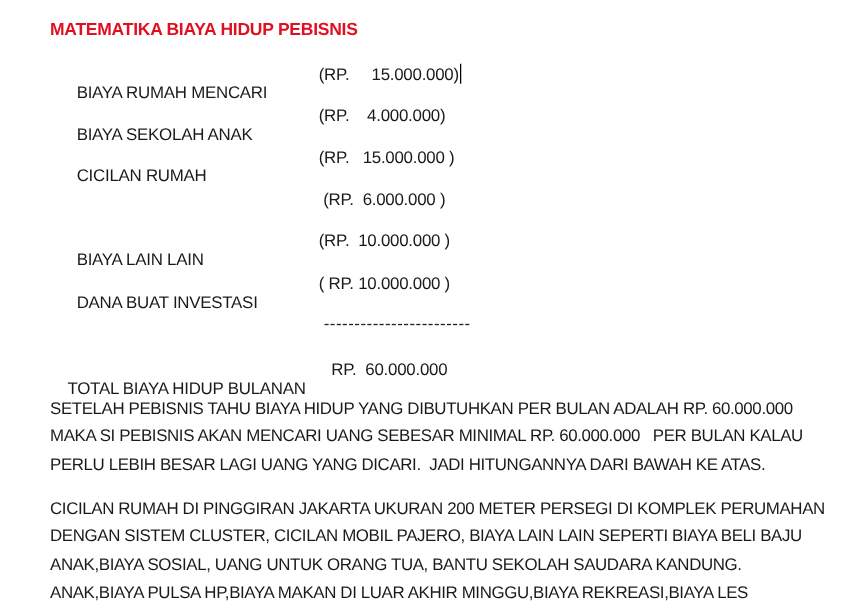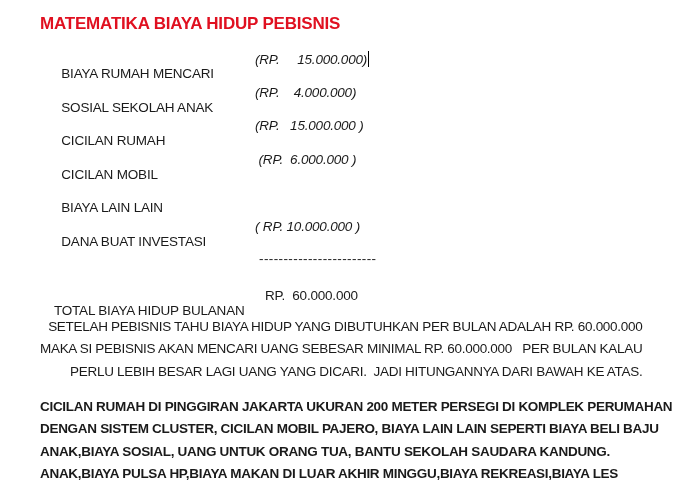--- a/index.html
+++ b/index.html
@@ -18,21 +18,21 @@
   .page {
     position: absolute;
     inset: 0;
     background: #ffffff;
   }
   .title {
     position: absolute;
     left: 40px;
     top: 16px;
     margin: 0;
-    font-size: 17px;
+    font-size: 14px;
     line-height: 15px;
     font-weight: bold;
     letter-spacing: -0.2px;
     white-space: pre;
   }
   .rows {
     position: absolute;
     left: 40px;
     top: 51px;
     right: 10px;
@@ -46,21 +46,20 @@
     white-space: pre;
   }
   .row .label {
     display: inline-block;
   }
   .amt-col {
     position: absolute;
     left: 215px;
     top: 0;
     white-space: pre;
-    font-style: italic;
   }
   .caret {
     display: inline-block;
     width: 1.4px;
     height: 16px;
     background: #000000;
     vertical-align: -3px;
     margin-left: 1px;
   }
   .sep {
@@ -91,49 +90,49 @@
   .para {
     position: absolute;
     left: 40px;
     font-size: 13.5px;
     line-height: 22.3px;
     letter-spacing: -0.3px;
   }
   .para .line {
     white-space: pre;
   }
-  .p1 { top: 316px; text-align: right; }
-  .p2 { top: 396px; font-weight: bold; }
+  .p1 { top: 316px; }
+  .p2 { top: 396px; }
 </style>
 </head>
 <body>
 
 <div class="page" style="color: rgb(26, 26, 26);">
 
   <h1 class="title" style="color: rgb(224, 16, 32);">MATEMATIKA BIAYA HIDUP PEBISNIS</h1>
 
   <div class="rows">
     <div class="row">
       <span class="label">BIAYA RUMAH MENCARI</span>
       <span class="amt-col"><span>(RP.     15.000.000)</span><span class="caret"></span></span>
     </div>
     <div class="row">
-      <span class="label">SOSIAL SEKOLAH ANAK</span>
+      <span class="label">BIAYA SEKOLAH ANAK</span>
       <span class="amt-col"><span>(RP.    4.000.000)</span></span>
     </div>
     <div class="row">
       <span class="label">CICILAN RUMAH</span>
       <span class="amt-col"><span>(RP.   15.000.000 )</span></span>
     </div>
     <div class="row">
-      <span class="label">CICILAN MOBIL</span>
       <span class="amt-col"><span> (RP.  6.000.000 )</span></span>
     </div>
     <div class="row">
       <span class="label">BIAYA LAIN LAIN</span>
+      <span class="amt-col"><span>(RP.  10.000.000 )</span></span>
     </div>
     <div class="row">
       <span class="label">DANA BUAT INVESTASI</span>
       <span class="amt-col"><span>( RP. 10.000.000 )</span></span>
     </div>
   </div>
 
   <div class="sep">------------------------</div>
 
   <div class="total-row">

